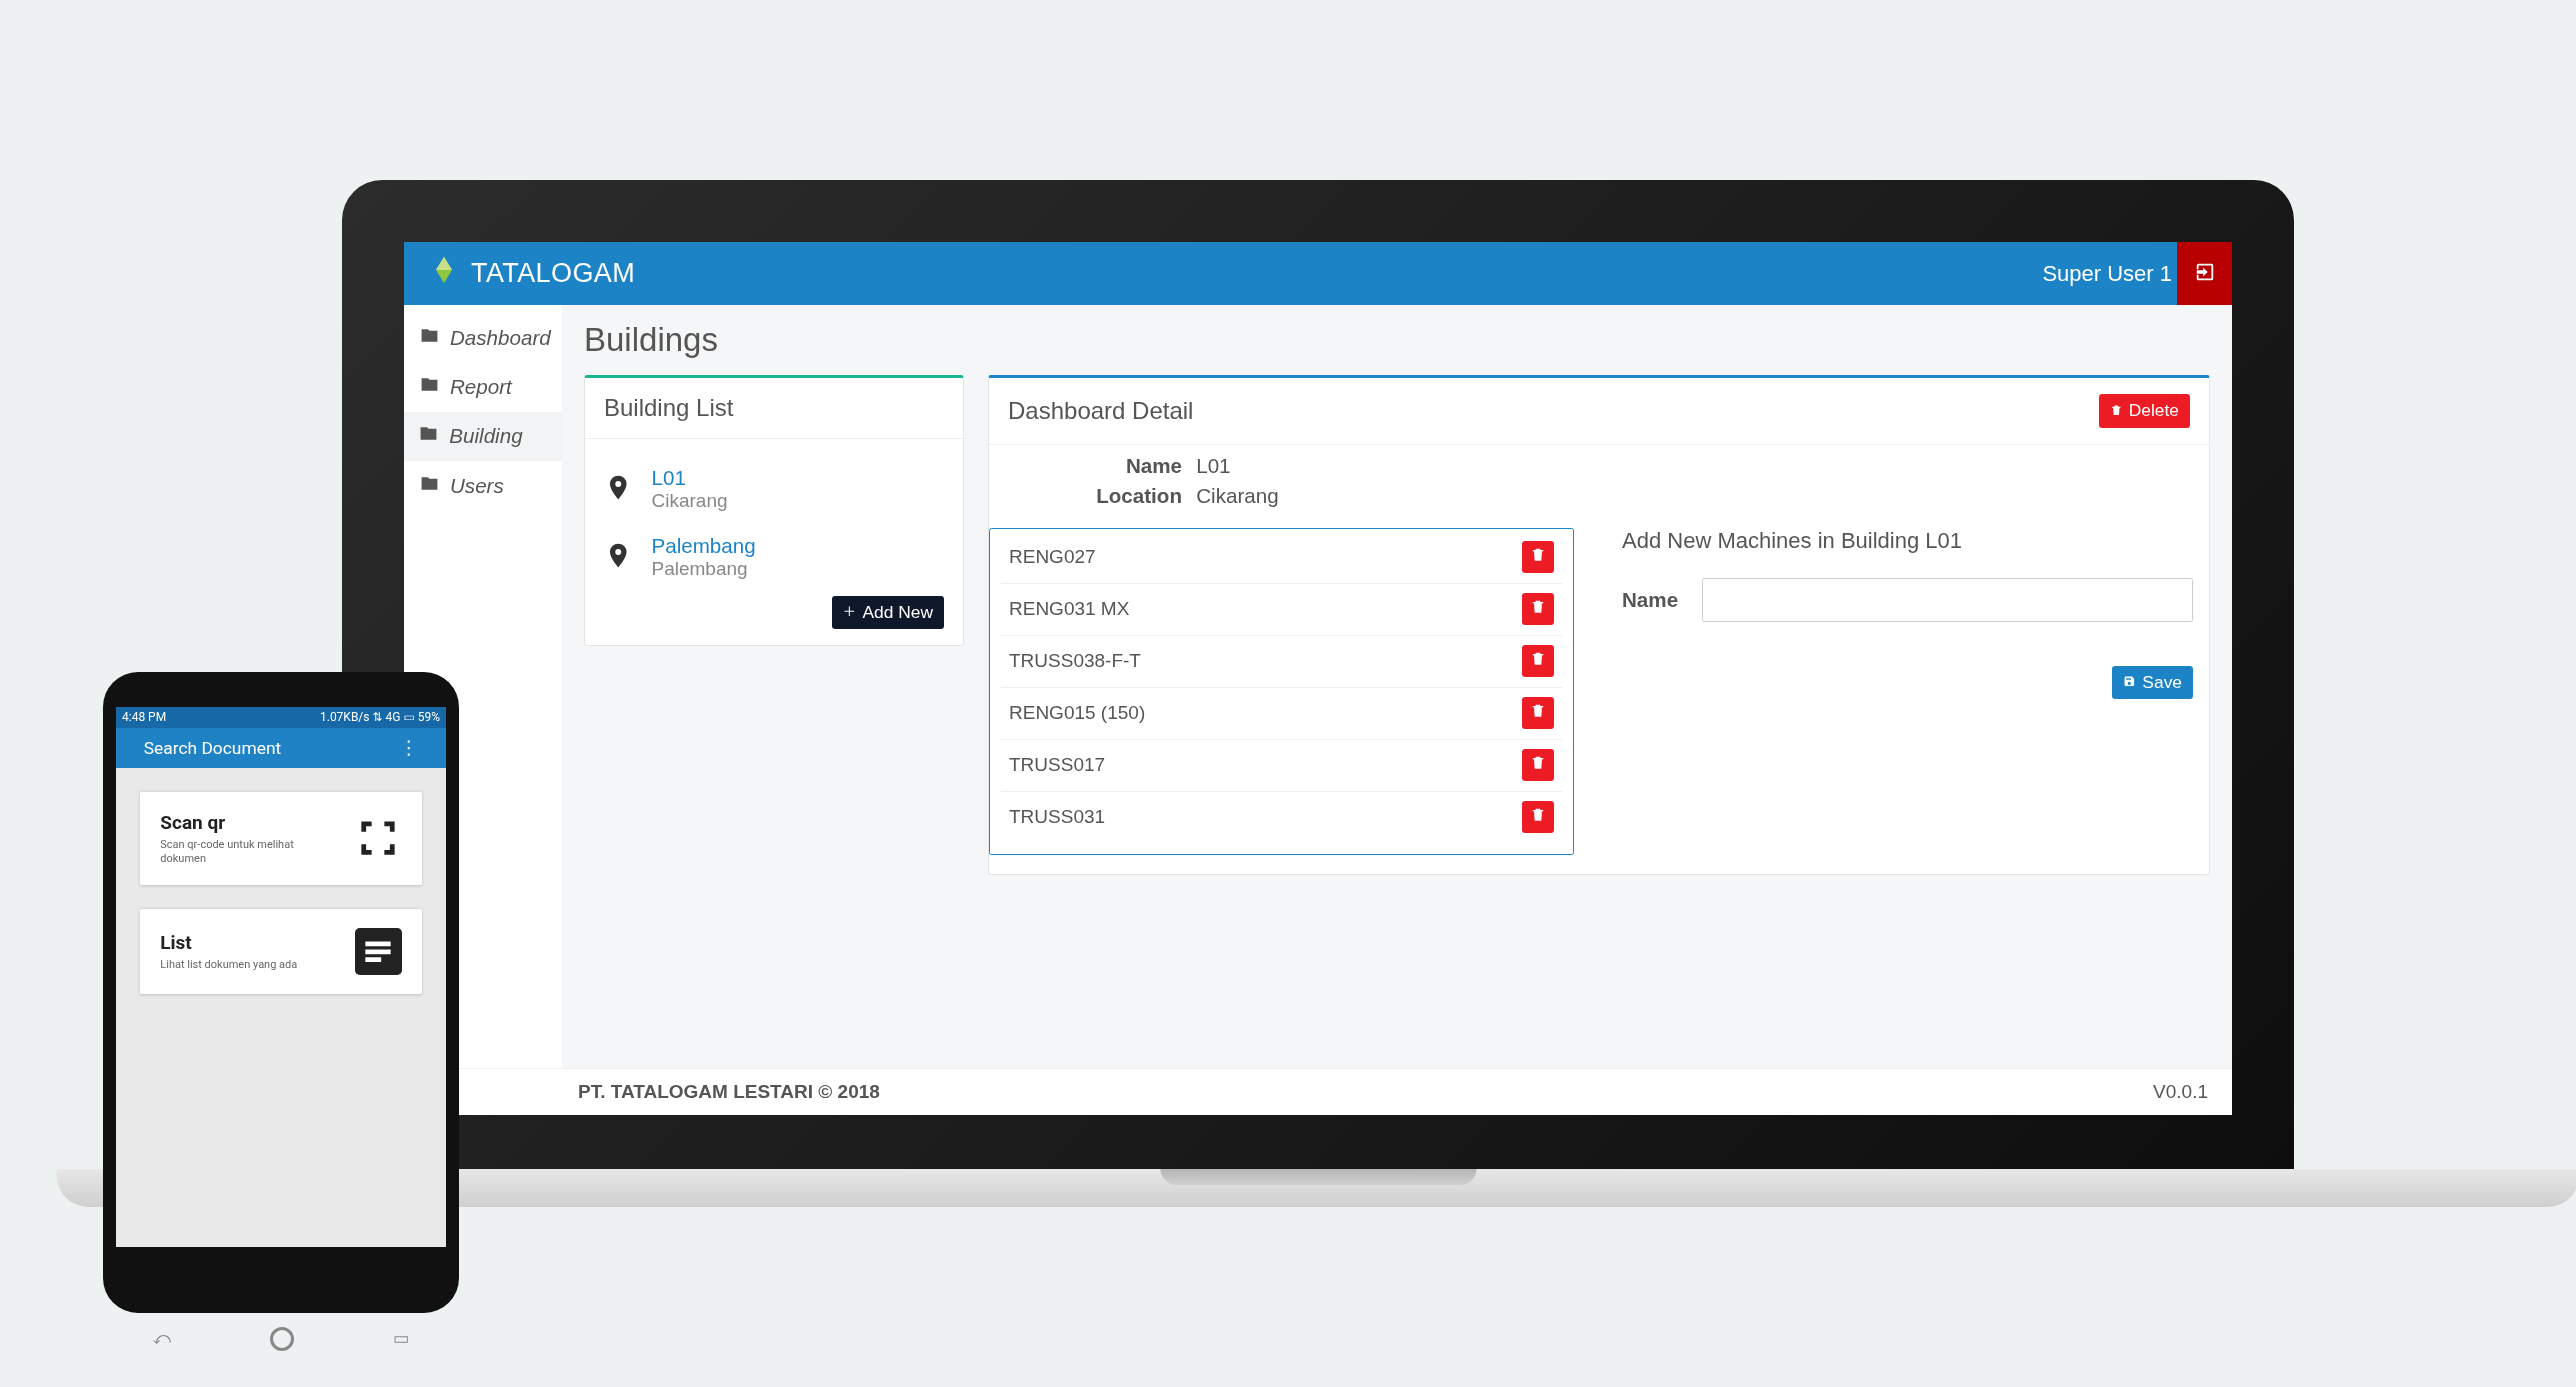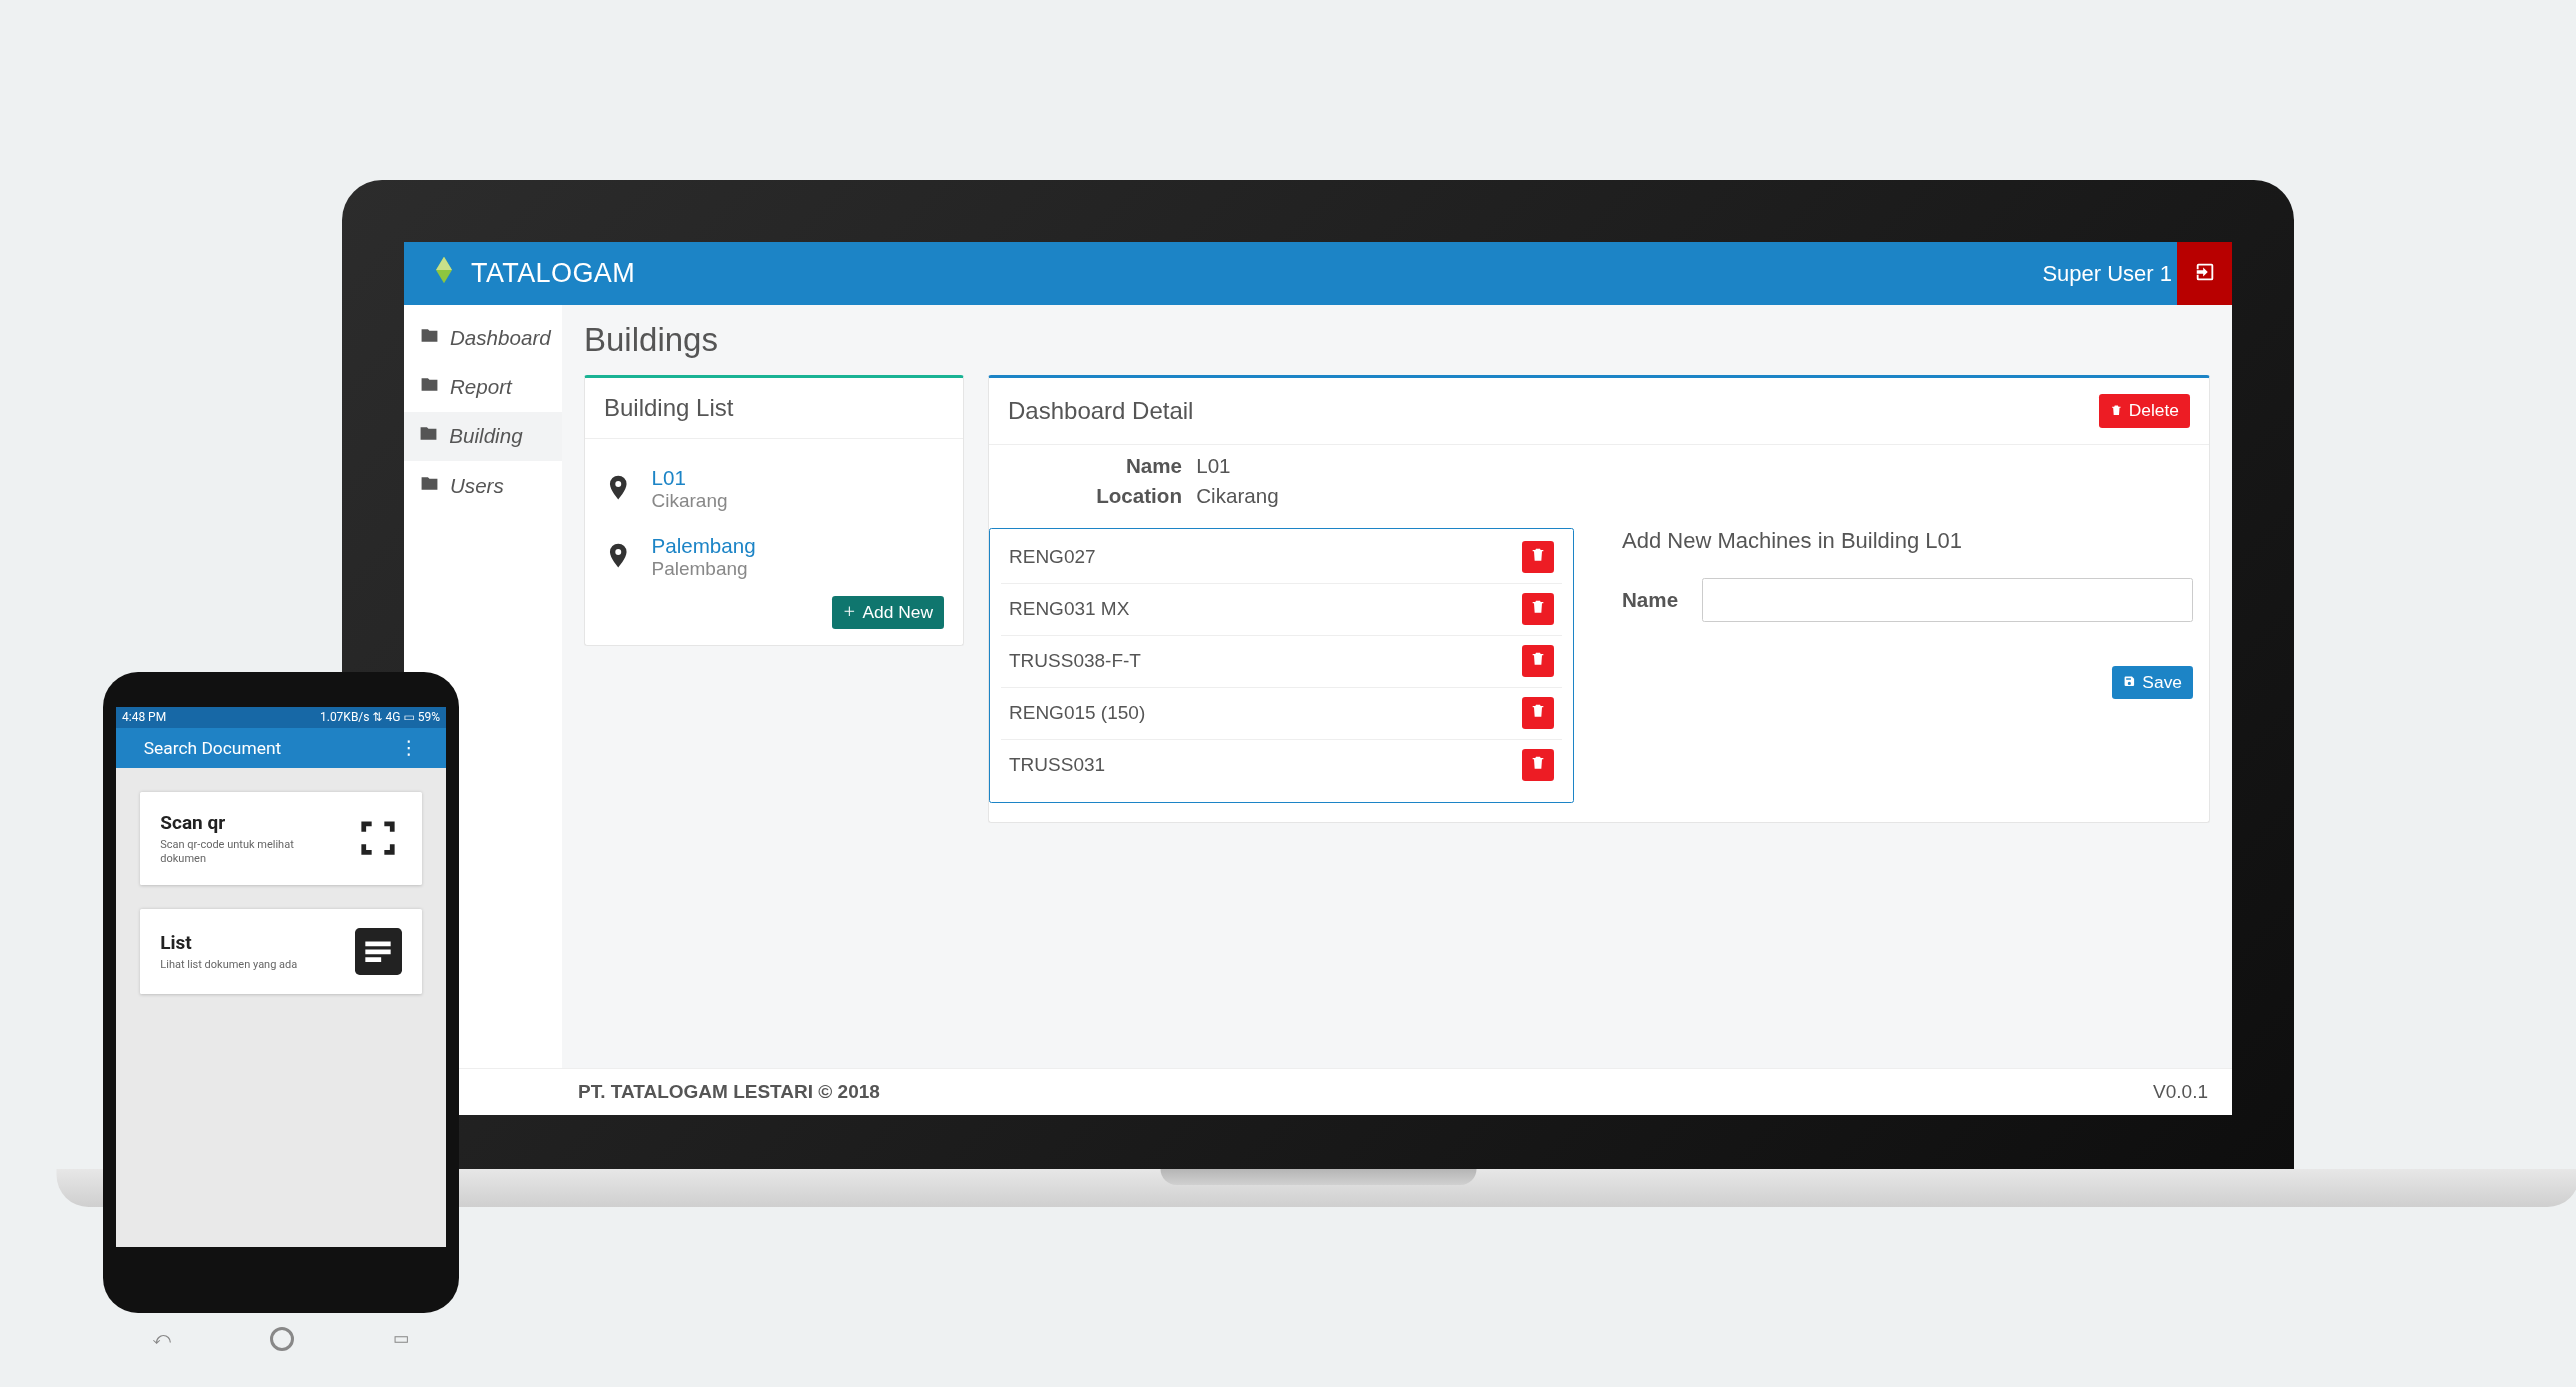--- a/index.html
+++ b/index.html
@@ -79,21 +79,21 @@
   .panel-head{padding:16px 19px; font-size:24px; color:#555; border-bottom:0.8px solid #eee;}
   .panel-head.right{display:flex; align-items:center; justify-content:space-between;}
   .panel-body{padding:16px 19px;}
 
   .bl-item{display:flex; align-items:center; gap:19px; padding:11px 0;}
   .bl-item svg{width:28.5px;height:35px;fill:#333;}
   .bl-name{color:#1c84c6; font-size:20.6px; font-weight:500; cursor:pointer;}
   .bl-sub{color:#888; font-size:19px;}
 
   .btn{display:inline-flex; align-items:center; gap:6.3px; border:none; border-radius:3.2px; font-size:17.4px; padding:6.3px 11px; cursor:pointer; color:#fff;}
-  .btn-green{background:#0f766e;}
+  .btn-green{background:#0f172a;}
   .btn-red{background:#ed1c24;}
   .btn-blue{background:#1c84c6;}
   .btn-icon{width:12.7px;height:12.7px;fill:#fff;}
 
   .addnew-row{display:flex; justify-content:flex-end; padding-top:4.7px;}
 
   .detail-rows{padding:6.3px 19px 16px 19px;}
   .drow{display:flex; gap:14.2px; font-size:20.6px; color:#555; padding:3.2px 0;}
   .drow .lbl{width:174px; text-align:right; font-weight:600;}
 
@@ -284,20 +284,28 @@
                     </div>
                     <div class="mrow">
                       <span>RENG015 (150)</span>
                       <span class="mdel">
                           <span><svg viewBox="0 0 24 24">
                               <path d="M6 7h12l-1 14H7L6 7zm3-4h6l1 2h4v2H4V5h4l1-2z"></path>
                             </svg></span>
                         </span>
                     </div>
                     <div class="mrow">
+                      <span>TRUSS017</span>
+                      <span class="mdel">
+                          <span><svg viewBox="0 0 24 24">
+                              <path d="M6 7h12l-1 14H7L6 7zm3-4h6l1 2h4v2H4V5h4l1-2z"></path>
+                            </svg></span>
+                        </span>
+                    </div>
+                    <div class="mrow">
                       <span>TRUSS031</span>
                       <span class="mdel">
                           <span><svg viewBox="0 0 24 24">
                               <path d="M6 7h12l-1 14H7L6 7zm3-4h6l1 2h4v2H4V5h4l1-2z"></path>
                             </svg></span>
                         </span>
                     </div>
                   </div>
                 </div>
 

